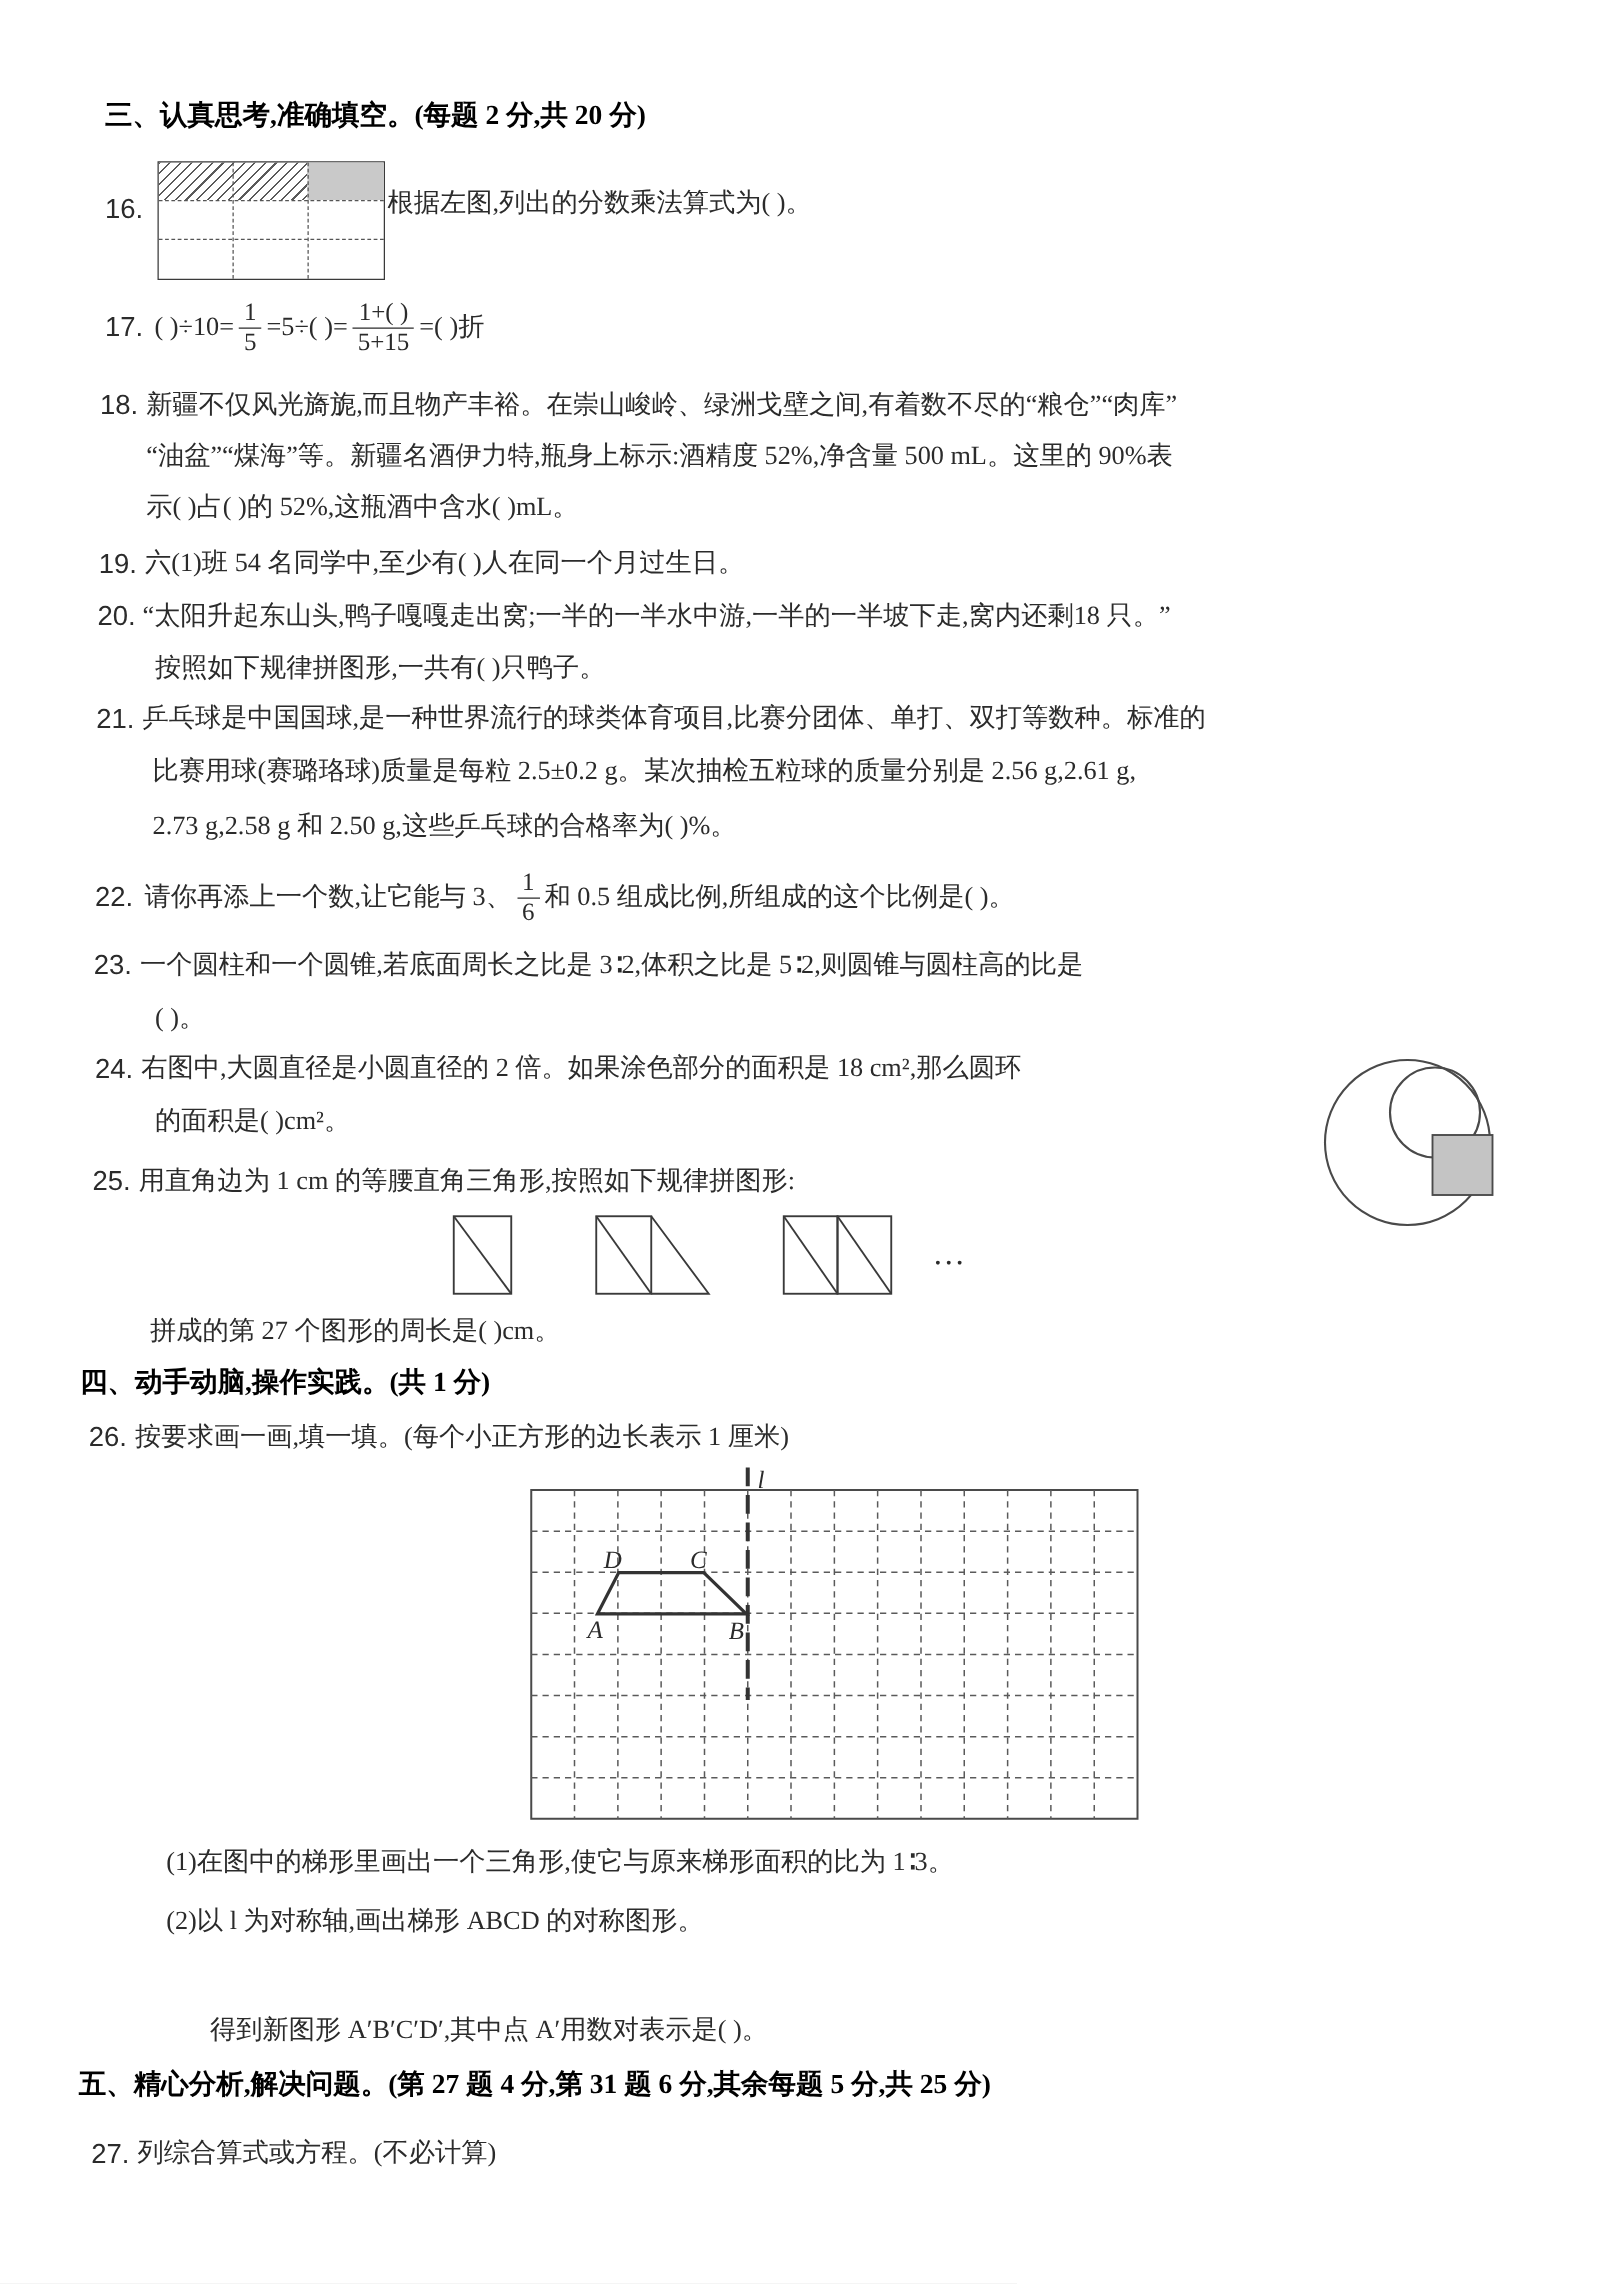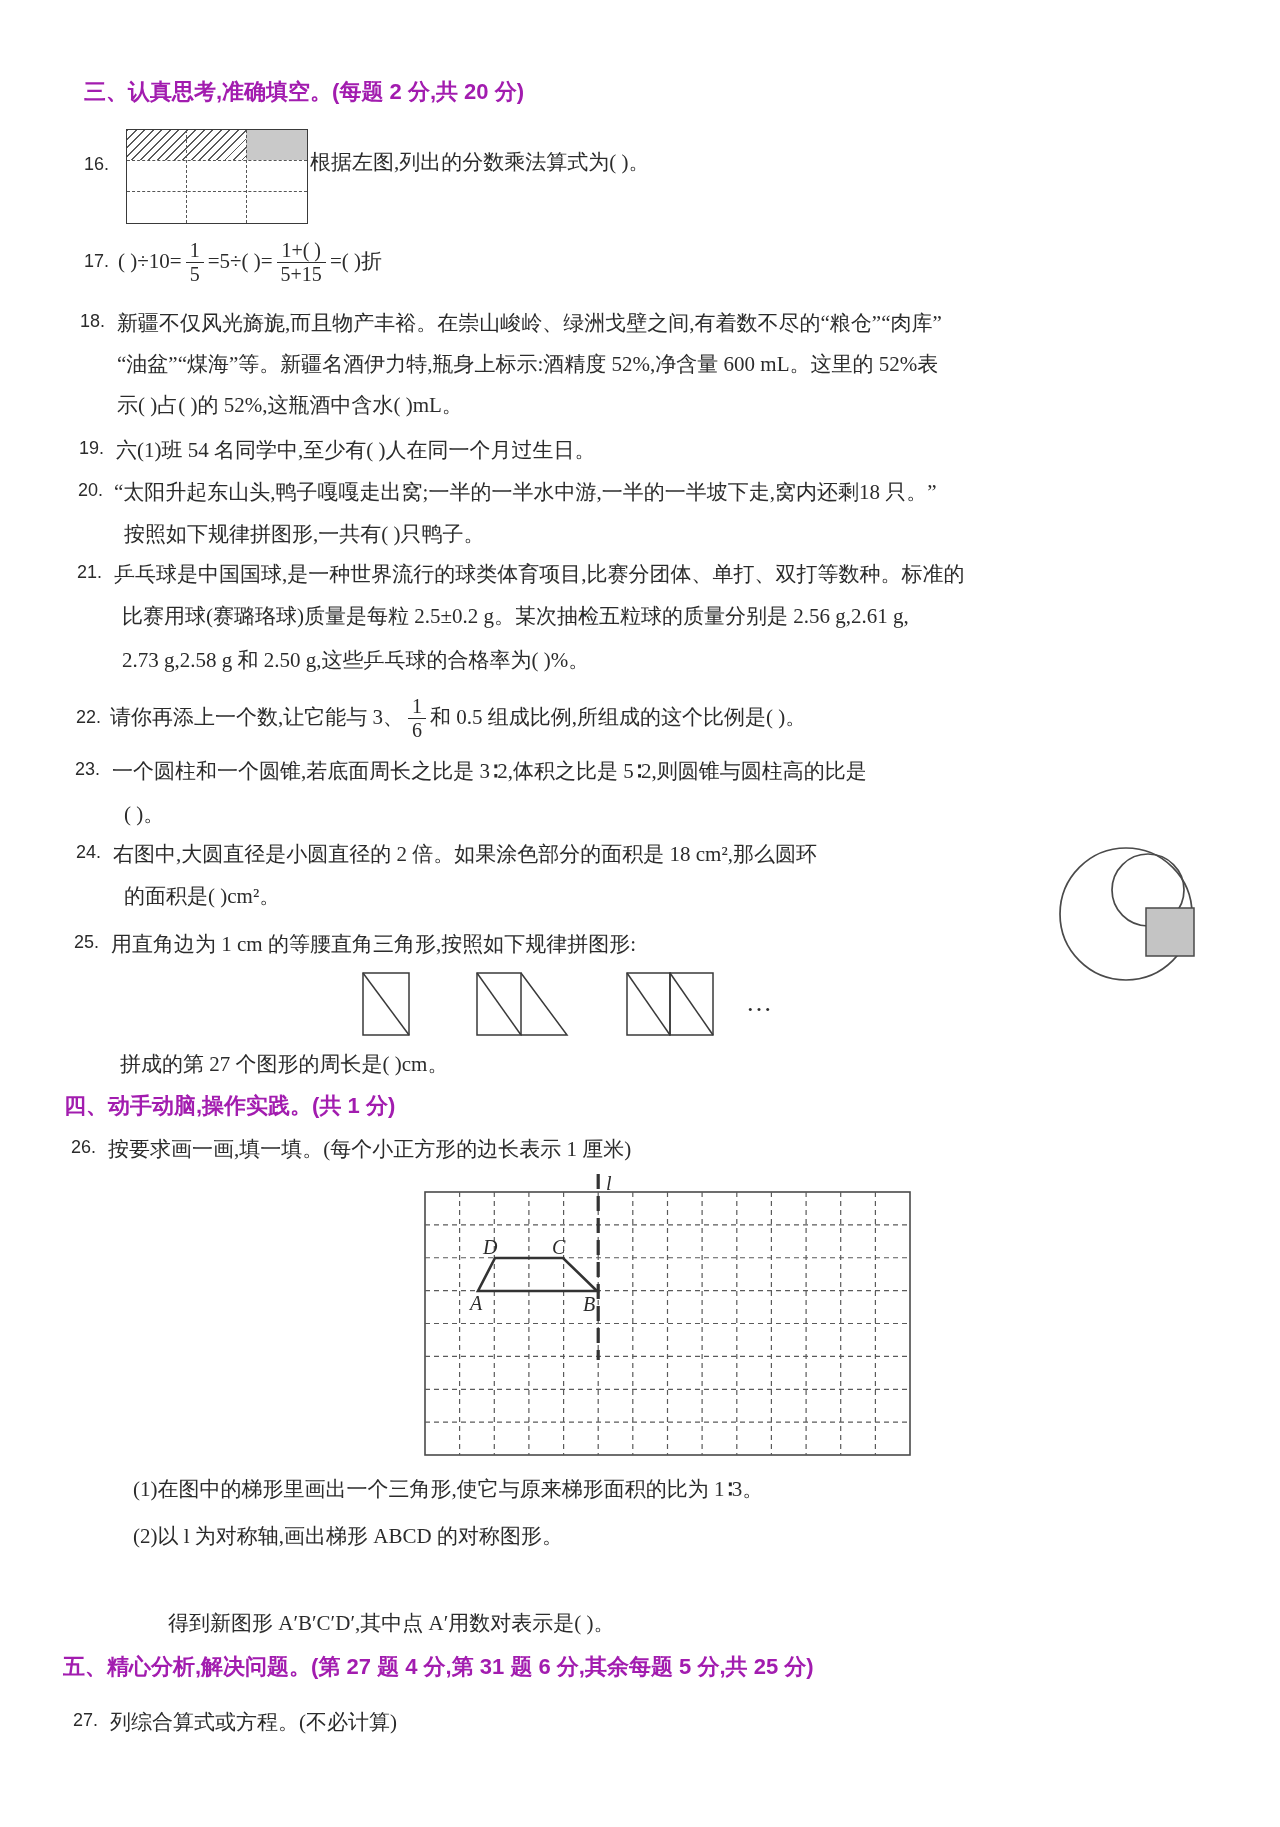--- a/index.html
+++ b/index.html
@@ -1,20 +1,20 @@
 <!DOCTYPE html>
 <html><head>
 <meta charset="utf-8">
 <style>
   html,body{margin:0;padding:0;background:#e8e8e8;}
   .page{position:relative;width:1280px;height:1827px;background:#ffffff;overflow:hidden;
         font-family:"Liberation Serif","DejaVu Serif",serif;color:#2b2b2b;}
   .q{position:absolute;font-size:21px;line-height:1.3;white-space:nowrap;}
-  .sec{font-family:Liberation Sans, sans-serif;font-weight:bold;font-size:22px;color:#a21caf;}
-  .qnum{font-family:"Liberation Sans","DejaVu Sans",sans-serif;margin-right:9px;font-size:18px;}
+  .sec{font-family:Liberation Serif, serif;font-weight:bold;font-size:22px;color:#000000;}
+  .qnum{font-family:"Liberation Sans","DejaVu Sans",sans-serif;margin-right:9px;font-size:22px;}
   .mathline{display:flex;align-items:center;text-align:right;}
   .frac{display:inline-flex;flex-direction:column;align-items:center;margin:0 4px;font-size:20px;line-height:1.15;}
   .frac .fden{border-top:1.6px solid #2b2b2b;padding:0 4px;}
   .frac .fnum{padding:0 4px;}
   .fig16{position:absolute;left:126px;top:129px;width:180px;height:93px;border:1.6px solid #3a3a3a;}
   .f16-hatch{position:absolute;left:0;top:0;width:119px;height:30px;
      background:repeating-linear-gradient(135deg,#5a5a5a 0,#5a5a5a 1.2px,transparent 1.2px,transparent 6px);}
   .f16-gray{position:absolute;left:119px;top:0;width:61px;height:30px;background:#c9c9c9;}
   .f16-v1{position:absolute;left:59px;top:0;height:100%;border-left:1.3px dashed #555;}
   .f16-v2{position:absolute;left:119px;top:0;height:100%;border-left:1.3px dashed #555;}
@@ -51,21 +51,21 @@
     <span>=5÷(      )=</span>
     <span class="frac">
       <span class="fnum">1+(      )</span>
       <span class="fden">5+15</span>
     </span>
     <span>=(      )折</span>
   </div>
 
   <div class="q qnum" style="left:80px;top:310px">18.</div>
   <div class="q" style="left:117px;top:310px">新疆不仅风光旖旎,而且物产丰裕。在崇山峻岭、绿洲戈壁之间,有着数不尽的“粮仓”“肉库”</div>
-  <div class="q" style="left:117px;top:351px">“油盆”“煤海”等。新疆名酒伊力特,瓶身上标示:酒精度 52%,净含量 600 mL。这里的 52%表</div>
+  <div class="q" style="left:117px;top:351px">“油盆”“煤海”等。新疆名酒伊力特,瓶身上标示:酒精度 52%,净含量 500 mL。这里的 90%表</div>
   <div class="q" style="left:117px;top:392px">示(      )占(      )的 52%,这瓶酒中含水(      )mL。</div>
 
   <div class="q qnum" style="left:79px;top:437px">19.</div>
   <div class="q" style="left:116px;top:437px">六(1)班 54 名同学中,至少有(      )人在同一个月过生日。</div>
 
   <div class="q qnum" style="left:78px;top:479px">20.</div>
   <div class="q" style="left:114px;top:479px">“太阳升起东山头,鸭子嘎嘎走出窝;一半的一半水中游,一半的一半坡下走,窝内还剩18 只。”</div>
   <div class="q" style="left:124px;top:521px">按照如下规律拼图形,一共有(      )只鸭子。</div>
 
   <div class="q qnum" style="left:77px;top:561px">21.</div>

